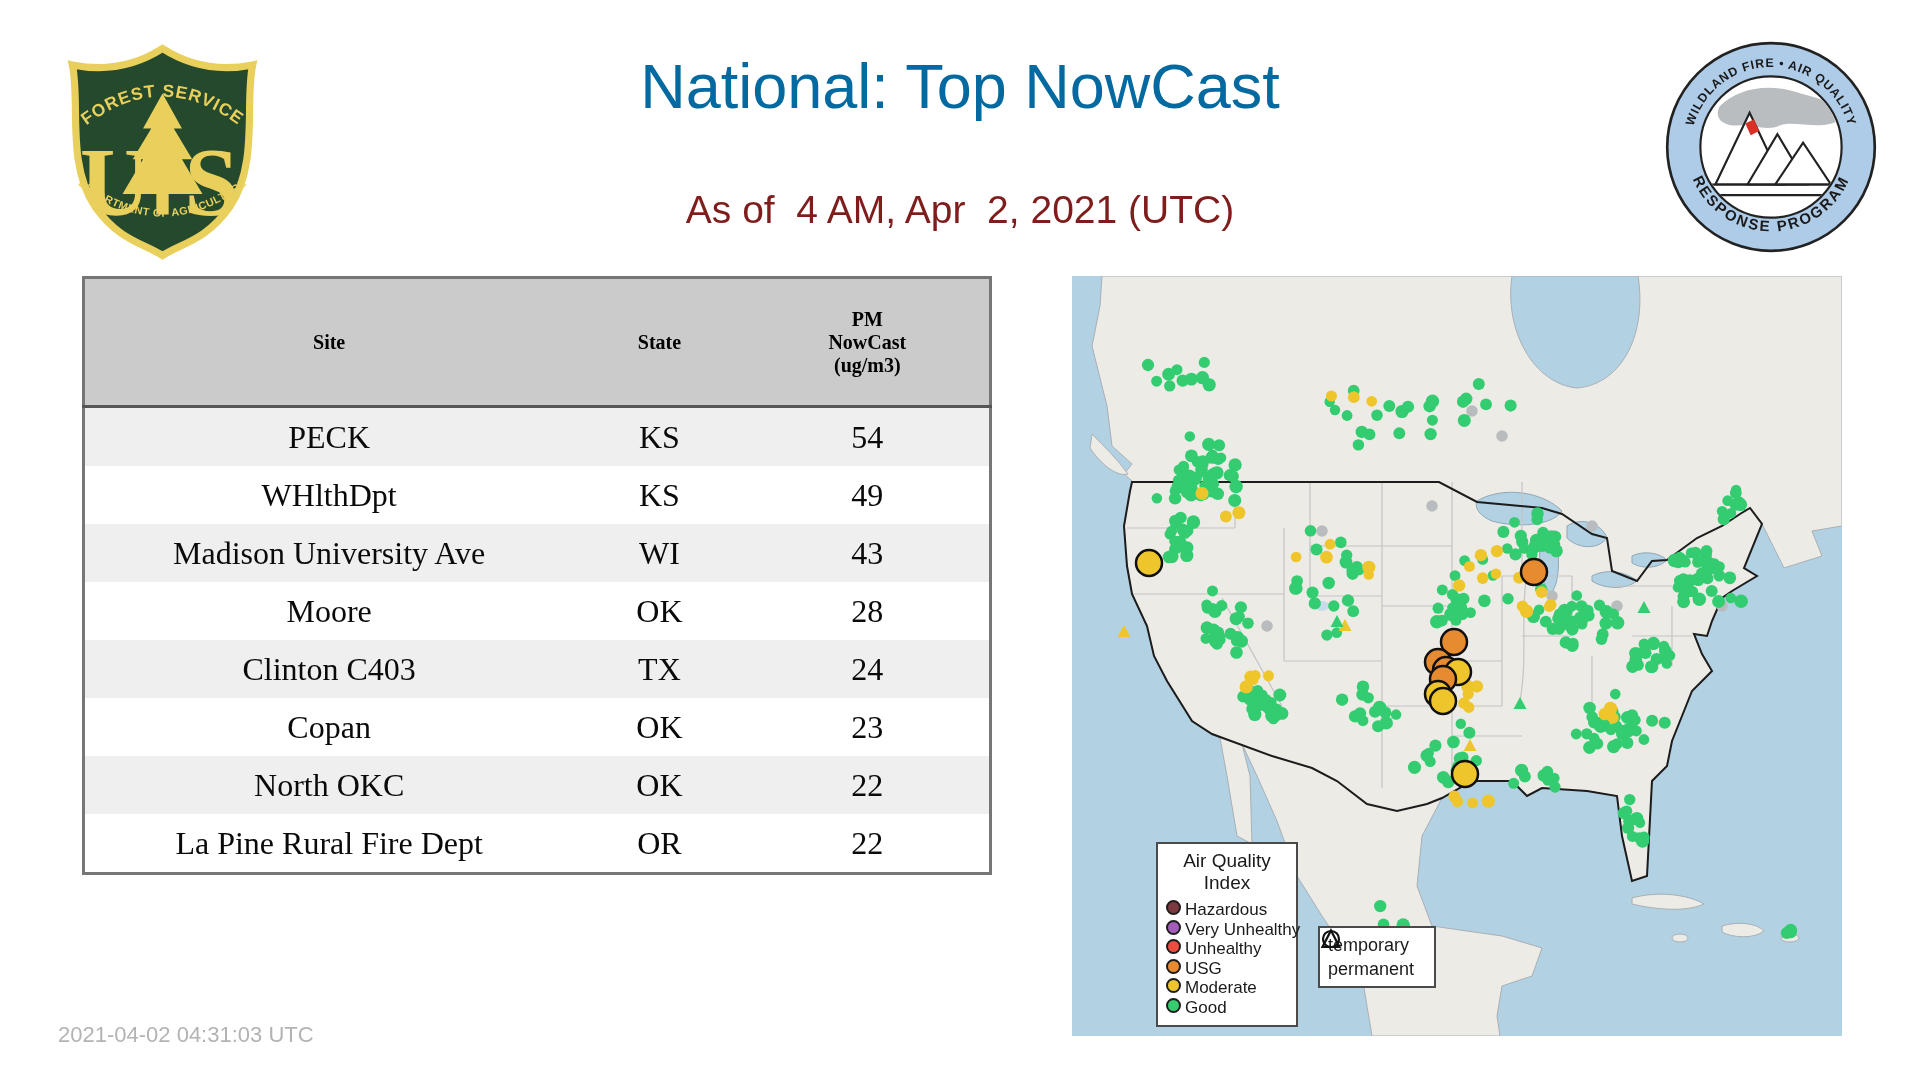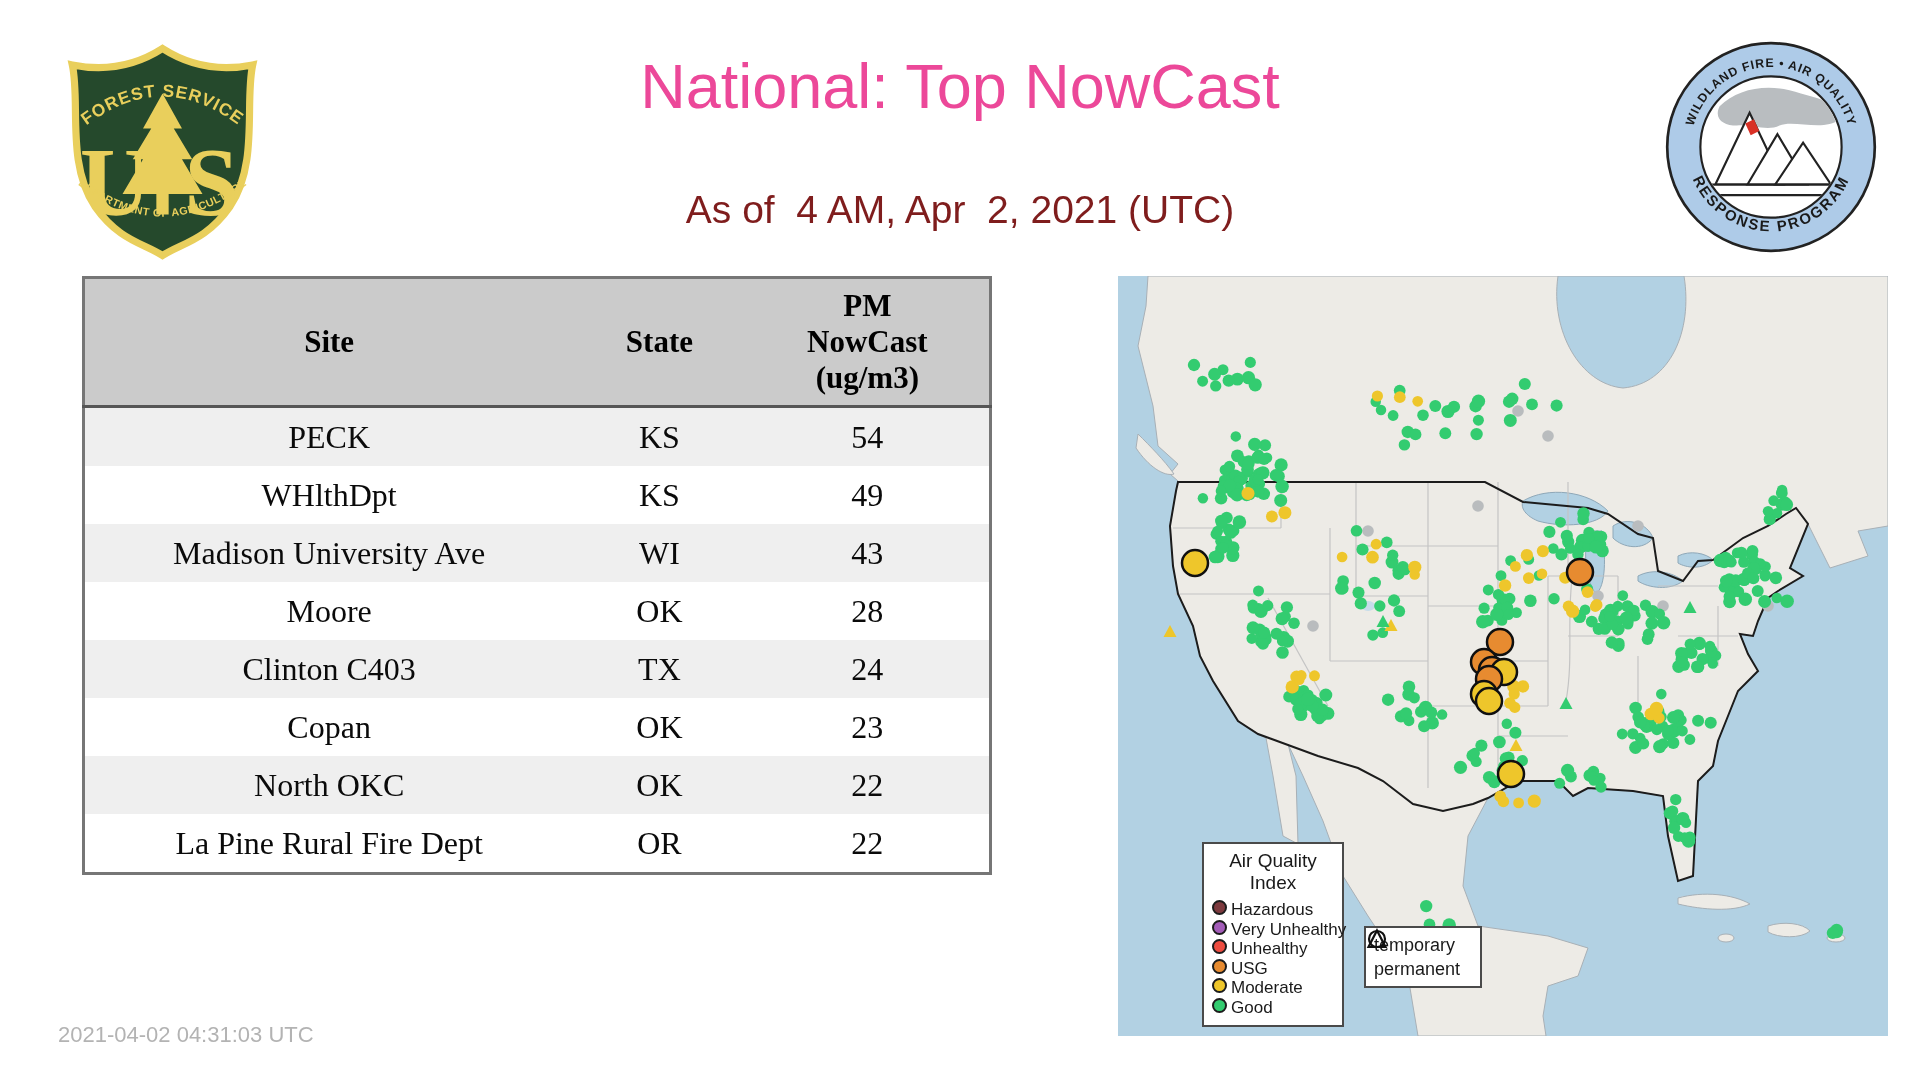--- a/index.html
+++ b/index.html
@@ -1,35 +1,35 @@
 <!DOCTYPE html>
 <html><head>
 <meta charset="utf-8">
 <style>
   html,body{margin:0;padding:0;}
   body{width:1920px;height:1080px;position:relative;background:#ffffff;overflow:hidden;
        font-family:"Liberation Sans",sans-serif;}
   .abs{position:absolute;}
 
   
-  #page-title{top:50px;left:0;width:100%;text-align:center;font-size:63px;color:#ec4899;letter-spacing:0px;}
+  #page-title{top:50px;left:0;width:100%;text-align:center;font-size:63px;color:#0369a1;letter-spacing:0px;}
   #page-subtitle{top:188px;left:0;width:100%;text-align:center;font-size:39px;color:#7f1d1d;white-space:pre;}
 
   
   #nowcast-table{left:82px;top:276px;width:910px;border-collapse:collapse;table-layout:fixed;
                  font-family:"Liberation Serif","DejaVu Serif",serif;border:3px solid #767676;}
   #nowcast-table col.c1{width:54%;} #nowcast-table col.c2{width:19%;} #nowcast-table col.c3{width:27%;}
-  #nowcast-table thead th{background:#cbcbcb;border-bottom:3px solid #565656;font-size:31px;font-weight:bold;
+  #nowcast-table thead th{background:#cbcbcb;border-bottom:3px solid #565656;font-size:20px;font-weight:bold;
                  text-align:center;vertical-align:middle;height:122px;padding:2px 0;color:#000;}
   #nowcast-table tbody td{height:58px;text-align:center;vertical-align:middle;font-size:32px;color:#0a0a0a;padding:0;}
   #nowcast-table tbody tr:nth-child(odd){background:#efefef;}
   #nowcast-table tbody tr:nth-child(even){background:#ffffff;}
 
   
-  #map-panel{left:1118px;top:276px;width:770px;height:760px;}
+  #map-panel{left:1072px;top:276px;width:770px;height:760px;}
   #map-panel svg{position:absolute;left:0;top:0;}
   .map-overlay-box{position:absolute;background:#ffffff;border:2px solid #4a4a4a;box-sizing:border-box;}
   #aqi-legend{left:84px;top:566px;width:142px;padding:6px 8px 8px 8px;}
   #aqi-legend .lg-title{font-size:19px;color:#1a1a1a;text-align:center;margin-bottom:6px;}
   .lg-item{display:flex;align-items:flex-start;gap:4px;height:19.5px;}
   .lg-dot{width:15px;height:15px;border-radius:50%;border:2px solid #1c1c1c;flex:0 0 auto;box-sizing:border-box;}
   .lg-label{font-size:17px;color:#1a1a1a;white-space:nowrap;}
   #marker-legend{left:246px;top:650px;width:118px;padding:5px 8px;}
   .mk-item{display:flex;align-items:center;gap:7px;height:24px;}
   .mk-label{font-size:18px;color:#1a1a1a;}

